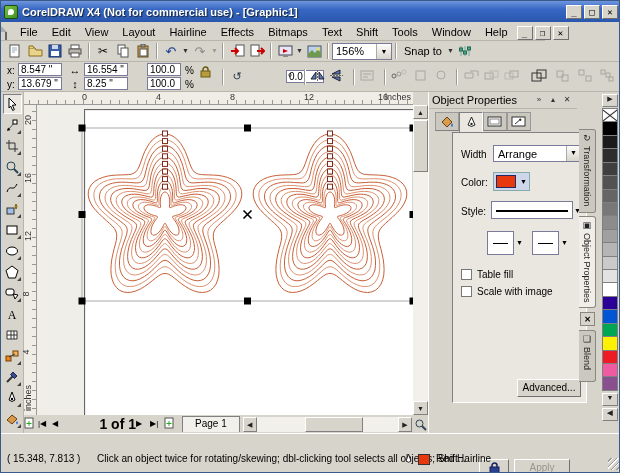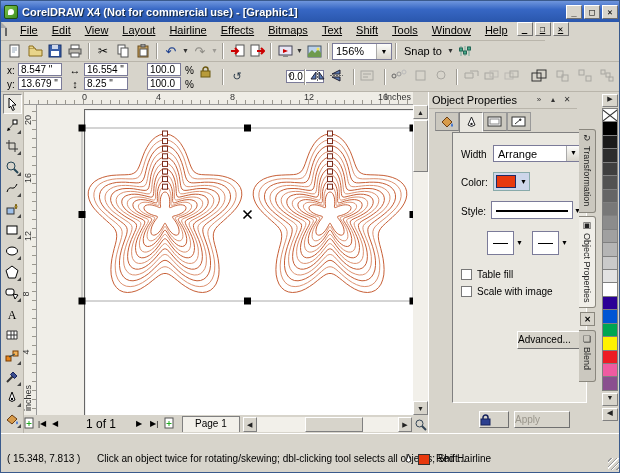--- a/index.html
+++ b/index.html
@@ -19,22 +19,22 @@
   #titlebar .title { color:#fff; font-weight:bold; font-size:11px; margin-left:4px;
     text-shadow:1px 1px 1px #123; flex:1; white-space:nowrap; overflow:hidden;}
   .app-icon { width:14px; height:14px; background:linear-gradient(135deg,#7cc24b,#3f8f1f);
     border:1px solid #1c4d10; border-radius:2px; position:relative;}
   .app-icon:after{content:""; position:absolute; left:3px; top:3px; width:6px;height:6px;
     background:#fff; border-radius:50% 50% 50% 0;}
   .winbtn { width:16px; height:14px; margin-left:2px; background:#d7d4cb;
     border:1px solid; border-color:#fff #6f6f6f #6f6f6f #fff;
     font-size:9px; line-height:12px; text-align:center; font-family:"DejaVu Sans Mono",monospace; }
   
-  #menubar { left:0; top:21px; width:544px; height:19px; display:flex; align-items:flex-start;
-    border-bottom:1px solid #b9b5ab; padding-left:2px;text-decoration:underline;}
+  #menubar { left:0; top:21px; width:544px; height:19px; display:flex; align-items:flex-end;
+    border-bottom:1px solid #b9b5ab; padding-left:2px;}
   .menu-item { padding:2px 7px; }
   .doc-icon { width:12px; height:14px; background:#fff; border:1px solid #666; margin:0 6px 0 2px; position:relative;}
   .doc-icon:after{content:""; position:absolute; right:-1px; top:-1px; border:3px solid;
     border-color:#d7d4cb #d7d4cb #aaa #aaa;}
   #menubar .right { margin-left:auto; display:flex; }
   
   #toolbar { left:0; top:40px; width:620px; height:21px; display:flex; align-items:center;
     border-bottom:1px solid #b9b5ab; padding-left:4px;}
   .tbtn { width:20px; height:18px; display:flex; align-items:center; justify-content:center; }
   .tbtn svg { display:block; }
@@ -76,21 +76,21 @@
   .scrollbtn { background:#d7d4cb; border:1px solid; border-color:#fff #808080 #808080 #fff;
     font-size:7px; color:#222; text-align:center; }
   #vscroll { left:412px; top:104px; width:15px; height:310px; background:#f2f0ea; }
   #vscroll .up { position:absolute; top:0; left:0; width:15px; height:14px; line-height:13px;}
   #vscroll .dn { position:absolute; bottom:0; left:0; width:15px; height:14px; line-height:13px;}
   #vscroll .thumb { position:absolute; top:15px; left:0; width:15px; height:52px;
     background:#d7d4cb; border:1px solid; border-color:#fff #808080 #808080 #fff;}
   
   #pagebar { left:23px; top:414px; width:404px; height:18px; display:flex; align-items:center; background:#d7d4cb;}
   .pbtn { width:14px; height:15px; font-size:8px; line-height:13px; }
-  #pageinfo { width:70px; text-align:center; font-size:12px;}
+  #pageinfo { width:70px; text-align:right; font-size:14px;font-weight:bold;}
   #pagetab { height:16px; padding:1px 12px; background:#f2f0ea; border:1px solid #808080;
     border-bottom:0; font-size:10px; margin-left:4px;}
   #hscroll { flex:1; height:15px; background:#f2f0ea; position:relative; margin-left:3px;}
   #hscroll .thumb { position:absolute; left:62px; top:0; width:58px; height:15px;
     background:#d7d4cb; border:1px solid; border-color:#fff #808080 #808080 #fff;}
   #hscroll .lft { position:absolute; left:0; top:0; width:14px; height:15px;}
   #hscroll .rgt { position:absolute; right:0; top:0; width:14px; height:15px;}
   #nav-zoom-corner { width:16px; height:16px; display:flex; align-items:center; justify-content:center;}
   
   #docker { left:427px; top:91px; width:149px; height:341px; background:#d7d4cb;
@@ -104,21 +104,21 @@
     border:1px solid #999; border-bottom:1px solid #808080; background:#cbc8bf;}
   .dtab.sel { background:#e9e7e0; border-color:#808080 #fff #e9e7e0 #808080; height:21px;}
   #docker-body { position:absolute; left:23px; top:40px; width:135px; height:271px;
     background:#e9e7e0; border:1px solid; border-color:#808080 #fff #fff #808080; }
   .drow { position:absolute; font-size:10px; }
   .dcombo { display:flex; height:17px; background:#fff; border:1px solid #7b7b99; align-items:center;}
   .dcombo .cbtn { width:14px; height:100%; background:linear-gradient(180deg,#fdfdfb,#d8d5cc);
     border-left:1px solid #aaa; font-size:7px; text-align:center; line-height:14px;}
   .checkbox { width:11px; height:11px; background:#fff; border:1px solid #777; display:inline-block; vertical-align:-2px; margin-right:5px;}
   .push { background:#d7d4cb; border:1px solid; border-color:#fff #707070 #707070 #fff;
-    font-size:10px; text-align:left; }
+    font-size:10px; text-align:center;margin-top:48px; }
   
   #sidetabs { left:576px; top:91px; width:21px; height:341px; }
   .vtab { position:absolute; left:2px; width:17px; background:#cbc8bf;
     border:1px solid #8a877e; border-left:0; border-radius:0 3px 3px 0;
     writing-mode:vertical-rl; font-size:9px; padding:3px 1px; color:#222;
     display:flex; align-items:center; }
   .vtab.sel { background:#f0eee8; }
   .vtab .ticon { font-size:9px; margin-bottom:3px; writing-mode:horizontal-tb;}
   #sidetab-close { position:absolute; left:3px; width:15px; height:14px; font-size:8px;
     line-height:13px; text-align:center; background:#d7d4cb;

